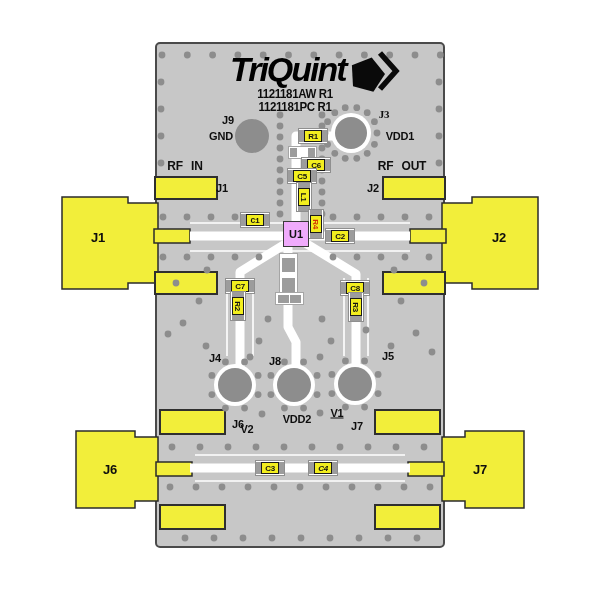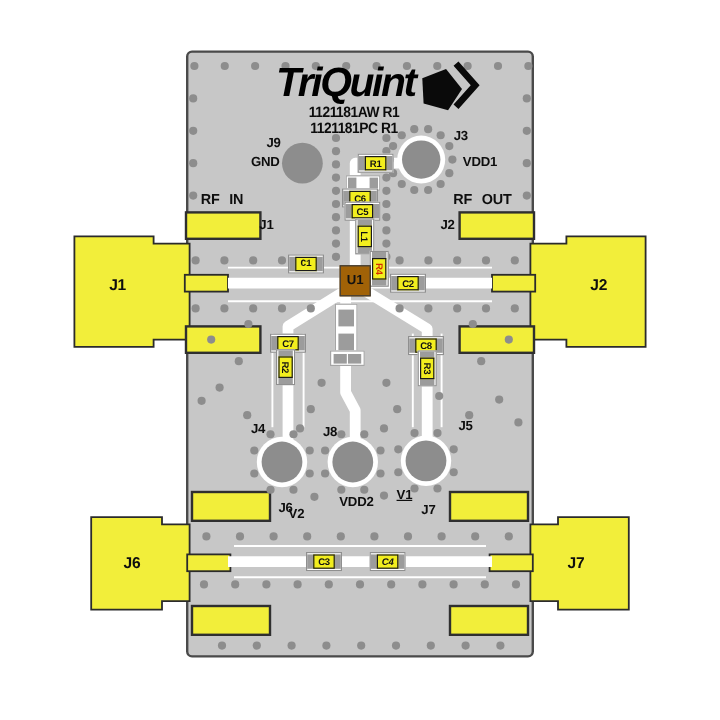--- a/index.html
+++ b/index.html
@@ -19,21 +19,21 @@
   .logo-mark{position:absolute;left:349px;top:50px;}
   .cmp{position:absolute;width:30px;height:16px;background:#ffffff;border:1px solid #8f8f8f;
        box-sizing:border-box;transform:translate(-50%,-50%);}
   .cmp.v{transform:translate(-50%,-50%) rotate(90deg);}
   .cmp .pad{position:absolute;top:1px;width:6px;height:12px;background:#9c9c9c;}
   .cmp .pad.l{left:0;}
   .cmp .pad.r{right:0;}
   .cmp .lbl{position:absolute;left:5px;top:1px;width:18px;height:12px;background:#f2ee1e;
        border:1px solid #1a1a1a;box-sizing:border-box;display:flex;align-items:center;justify-content:center;
        font-weight:bold;font-size:8px;color:#111;letter-spacing:-0.3px;}
-  .ic{position:absolute;width:26px;height:26px;background:#a16207;border:1px solid #3a3a3a;
+  .ic{position:absolute;width:26px;height:26px;background:#f0abfc;border:1px solid #3a3a3a;
       box-sizing:border-box;transform:translate(-50%,-50%);display:flex;align-items:center;justify-content:center;
       font-weight:bold;font-size:11px;color:#111;}
   .fp{position:absolute;background:#ffffff;border:1px solid #a5a5a5;box-sizing:border-box;}
   .fp .fpad{position:absolute;background:#9c9c9c;}
 </style>
 </head>
 <body>
 
 <div class="stage">
 
@@ -261,21 +261,21 @@
     <span class="fpad" style="left:2px;top:2px;width:11px;height:8px;"></span>
     <span class="fpad" style="right:2px;top:2px;width:11px;height:8px;"></span>
   </div>
 
   <div id="components">
       <div class="cmp" style="left: 313px; top: 136px;">
         <span class="pad l"></span>
         <span class="pad r"></span>
         <span class="lbl">R1</span>
       </div>
-      <div class="cmp" style="left: 300px; top: 165px;">
+      <div class="cmp" style="left: 316px; top: 165px;">
         <span class="pad l"></span>
         <span class="pad r"></span>
         <span class="lbl">C6</span>
       </div>
       <div class="cmp" style="left: 302px; top: 176px;">
         <span class="pad l"></span>
         <span class="pad r"></span>
         <span class="lbl">C5</span>
       </div>
       <div class="cmp v" style="left: 304px; top: 197px;">
@@ -349,21 +349,21 @@
   <div class="silk" style="left:238px;top:424px;">J6</div>
   <div class="silk" style="left:357px;top:426px;">J7</div>
 
   <div class="silk big" style="left:98px;top:237px;">J1</div>
   <div class="silk big" style="left:499px;top:237px;">J2</div>
   <div class="silk big" style="left:110px;top:469px;">J6</div>
   <div class="silk big" style="left:480px;top:469px;">J7</div>
 
   <div class="silk" style="left:228px;top:120px;">J9</div>
   <div class="silk" style="left:221px;top:136px;">GND</div>
-  <div class="silk" style="left:384px;top:114px;">J3</div>
+  <div class="silk" style="left:384px;top:114px;font-family:Liberation Serif, serif;">J3</div>
   <div class="silk" style="left:400px;top:136px;">VDD1</div>
   <div class="silk" style="left:215px;top:358px;">J4</div>
   <div class="silk" style="left:275px;top:361px;">J8</div>
   <div class="silk" style="left:388px;top:356px;">J5</div>
   <div class="silk" style="left:247px;top:413px;margin-top:16px;">V2</div>
   <div class="silk" style="left:297px;top:419px;">VDD2</div>
   <div class="silk" style="left:337px;top:413px;text-decoration:underline;">V1</div>
 </div>
 
 </body></html>

